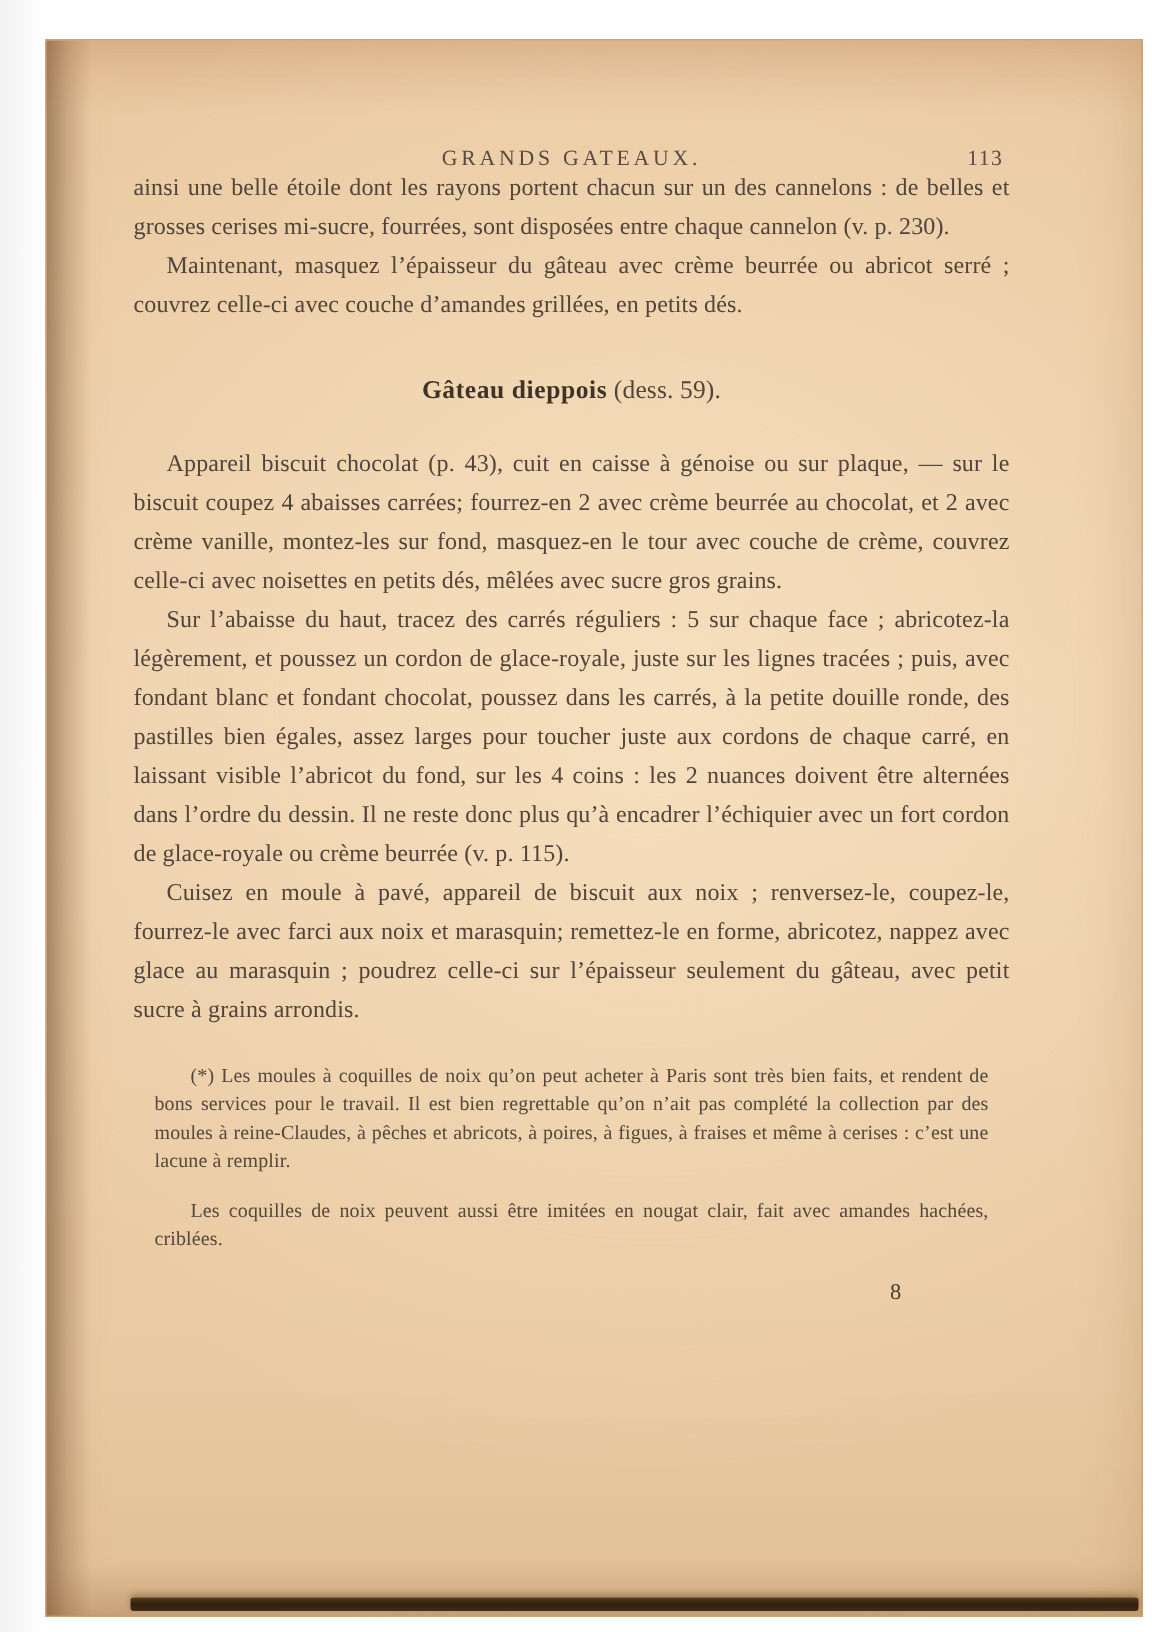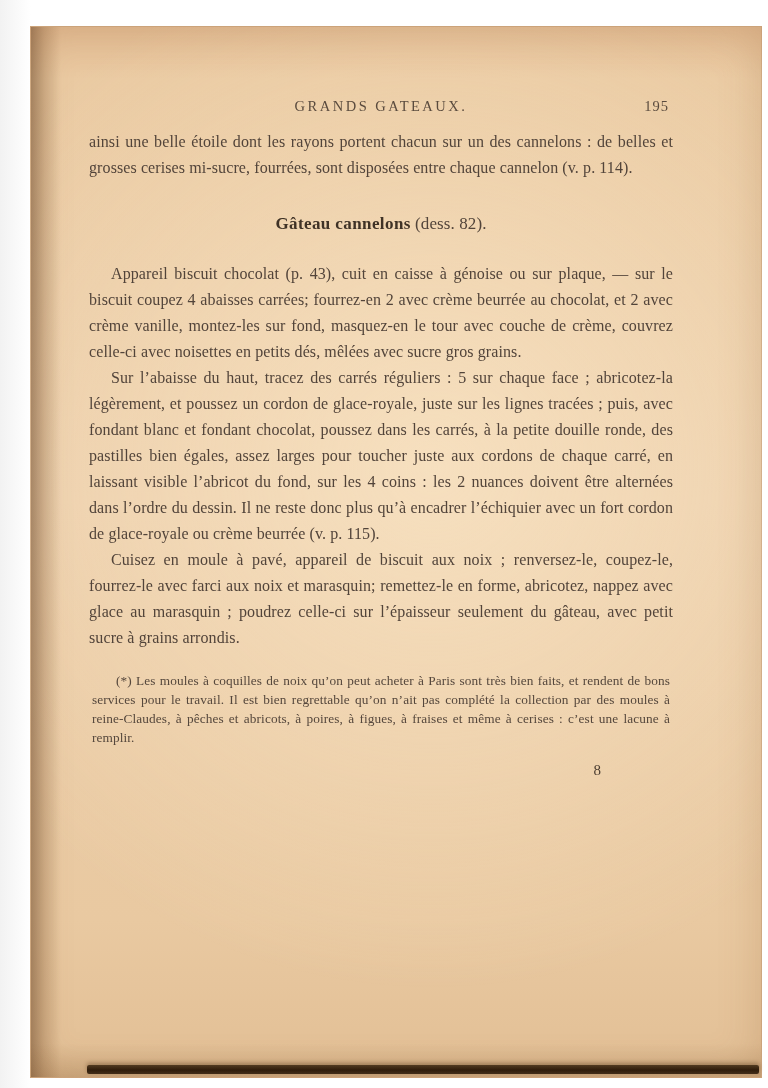--- a/index.html
+++ b/index.html
@@ -69,21 +69,20 @@
     color: #52443a;
     font-size: 16px;
     line-height: 26px;
     text-align: justify;
     letter-spacing: 0.1px;
   }
 
   .running-header {
     position: relative;
     height: 20px;
-    margin-bottom: 16px;
     font-size: 14.5px;
     color: #5a4b3e;
   }
   .running-header .title {
     position: absolute;
     left: 0; right: 0;
     text-align: center;
     letter-spacing: 2.5px;
   }
   .running-header .folio {
@@ -113,53 +112,55 @@
   h2.spread {
     word-spacing: 7px;
   }
 
   .footnote {
     margin-top: 20px;
     font-size: 13.3px;
     line-height: 19px;
     color: #55473c;
   }
-  .footnote p { text-indent: 24px; margin: 3px; }
+  .footnote p { text-indent: 24px; margin: 14px; }
 
   .signature {
     margin-top: 10px;
     padding-right: 72px;
     text-align: right;
     font-size: 15px;
     color: #4c3e32;
   }
 </style>
 </head>
 <body>
 
 <div class="paper">
   <div class="bottom-edge"></div>
 
   <div class="page-text">
 
     <div class="running-header">
       <span class="title">GRANDS GATEAUX.</span>
-      <span class="folio">195</span>
+      <span class="folio">113</span>
     </div>
 
-    <p>ainsi une belle étoile dont les rayons portent chacun sur un des cannelons : de belles et grosses cerises mi-sucre, fourrées, sont disposées entre chaque cannelon (v. p. 114).</p>
+    <p>ainsi une belle étoile dont les rayons portent chacun sur un des cannelons : de belles et grosses cerises mi-sucre, fourrées, sont disposées entre chaque cannelon (v. p. 230).</p>
+    <p class="indent">Maintenant, masquez l’épaisseur du gâteau avec crème beurrée ou abricot serré ; couvrez celle-ci avec couche d’amandes grillées, en petits dés.</p>
 
-    <h2><span>Gâteau cannelons</span><span class="subtitle"> (dess. 82).</span></h2>
+    <h2><span>Gâteau dieppois</span><span class="subtitle"> (dess. 59).</span></h2>
 
     <p class="indent">Appareil biscuit chocolat (p. 43), cuit en caisse à génoise ou sur plaque, — sur le biscuit coupez 4 abaisses carrées; fourrez-en 2 avec crème beurrée au chocolat, et 2 avec crème vanille, montez-les sur fond, masquez-en le tour avec couche de crème, couvrez celle-ci avec noisettes en petits dés, mêlées avec sucre gros grains.</p>
     <p class="indent">Sur l’abaisse du haut, tracez des carrés réguliers : 5 sur chaque face ; abricotez-la légèrement, et poussez un cordon de glace-royale, juste sur les lignes tracées ; puis, avec fondant blanc et fondant chocolat, poussez dans les carrés, à la petite douille ronde, des pastilles bien égales, assez larges pour toucher juste aux cordons de chaque carré, en laissant visible l’abricot du fond, sur les 4 coins : les 2 nuances doivent être alternées dans l’ordre du dessin. Il ne reste donc plus qu’à encadrer l’échiquier avec un fort cordon de glace-royale ou crème beurrée (v. p. 115).</p>
 
 
     <p class="indent">Cuisez en moule à pavé, appareil de biscuit aux noix ; renversez-le, coupez-le, fourrez-le avec farci aux noix et marasquin; remettez-le en forme, abricotez, nappez avec glace au marasquin ; poudrez celle-ci sur l’épaisseur seulement du gâteau, avec petit sucre à grains arrondis.</p>
 
     <div class="footnote">
       <p>(*) Les moules à coquilles de noix qu’on peut acheter à Paris sont très bien faits, et rendent de bons services pour le travail. Il est bien regrettable qu’on n’ait pas complété la collection par des moules à reine-Claudes, à pêches et abricots, à poires, à figues, à fraises et même à cerises : c’est une lacune à remplir.</p>
+      <p>Les coquilles de noix peuvent aussi être imitées en nougat clair, fait avec amandes hachées, criblées.</p>
     </div>
 
     <div class="signature">8</div>
 
   </div>
 </div>
 
 </body></html>

